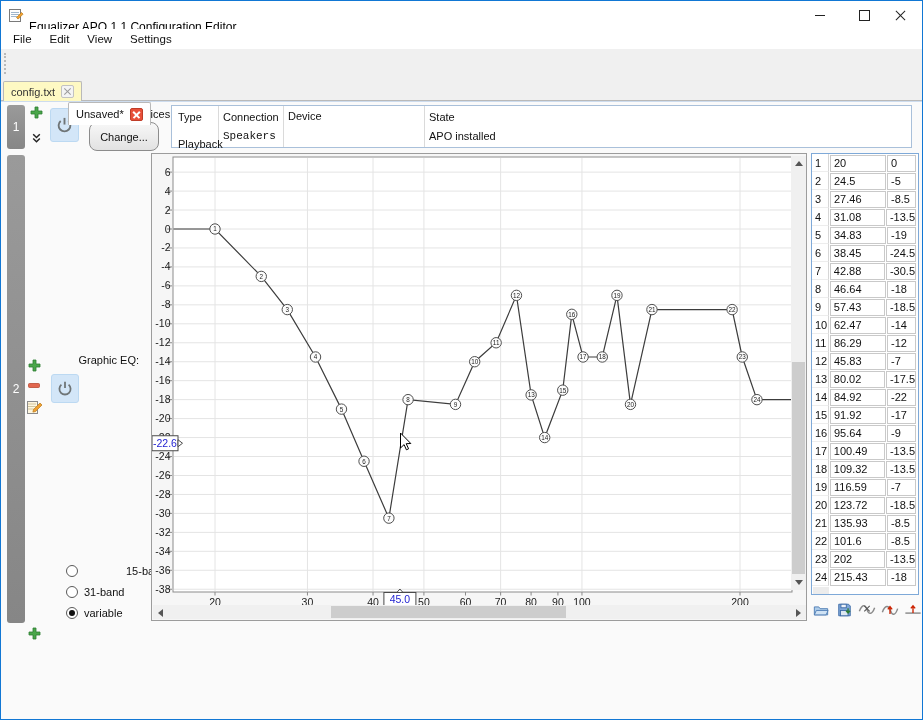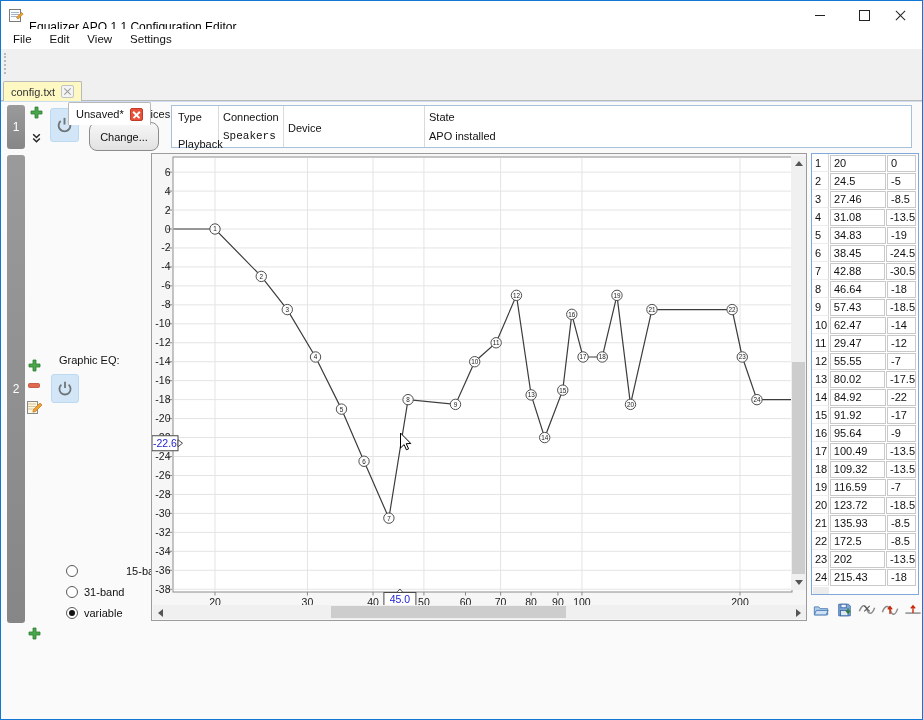--- a/index.html
+++ b/index.html
@@ -195,21 +195,21 @@
   <div class="pushbtn" style="left:88px;top:121px;width:70px;height:29px;border-radius:8px;">
     <span>Change...</span>
   </div>
 
   <div class="devtable">
     <div class="vsep" style="left:46px;"></div>
     <div class="vsep" style="left:111px;"></div>
     <div class="vsep" style="left:252px;"></div>
     <span class="dcell" style="left:6px;top:1px;">Type</span>
     <span class="dcell" style="left:51px;top:1px;">Connection</span>
-    <span class="dcell" style="left:116px;top:12px;">Device</span>
+    <span class="dcell" style="left:116px;top:0;">Device</span>
     <span class="dcell" style="left:257px;top:1px;">State</span>
     <span class="dcell" style="left:6px;top:28px;">Playback</span>
     <span class="dcell" style="left:51px;top:20px;font-family:Liberation Mono, monospace;">Speakers</span>
     <span class="dcell" style="left:257px;top:20px;">APO installed</span>
   </div>
 
   <div class="rowhandle" style="left:6px;top:154px;width:18px;height:468px;">
     <span>2</span>
   </div>
   <div class="icon-btn" style="left:27px;top:358px;">
@@ -228,21 +228,21 @@
       <path d="M2 6h8M2 8.5h8M2 11h6" stroke="#c6b98a" stroke-width="0.8"></path>
       <path d="M7.5 11.5 l6.5-6.5 2 2-6.5 6.5-2.6.6z" fill="#f0a030" stroke="#b87818" stroke-width="0.7"></path>
     </svg>
   </div>
   <div class="power-btn" style="left:50px;top:373px;width:28px;height:29px;">
     <svg width="18" height="18" viewBox="0 0 20 20">
       <path d="M6 5.2 A6.2 6.2 0 1 0 14 5.2" fill="none" stroke="#6f7577" stroke-width="2"></path>
       <line x1="10" y1="2" x2="10" y2="9" stroke="#6f7577" stroke-width="2"></line>
     </svg>
   </div>
-  <span class="abs label" style="left:58px;top:353px;width:80px;">Graphic EQ:</span>
+  <span class="abs label" style="left:58px;top:353px;width:80px;text-align:right;">Graphic EQ:</span>
 
   <div class="radio-row" style="left:65px;top:563px;gap:48px;">
     <span class="radio"></span>
     <span>15-band</span>
   </div>
   <div class="radio-row" style="left:65px;top:584px;text-align:right;">
     <span class="radio"></span>
     <span>31-band</span>
   </div>
   <div class="radio-row" style="left:65px;top:605px;">
@@ -475,26 +475,26 @@
           <span class="cellbox freq">57.43</span>
           <span class="cellbox gain">-18.5</span>
         </div>
         <div class="band-row">
           <span class="idx">10</span>
           <span class="cellbox freq">62.47</span>
           <span class="cellbox gain">-14</span>
         </div>
         <div class="band-row">
           <span class="idx">11</span>
-          <span class="cellbox freq">29.47</span>
+          <span class="cellbox freq">86.29</span>
           <span class="cellbox gain">-12</span>
         </div>
         <div class="band-row">
           <span class="idx">12</span>
-          <span class="cellbox freq">55.55</span>
+          <span class="cellbox freq">45.83</span>
           <span class="cellbox gain">-7</span>
         </div>
         <div class="band-row">
           <span class="idx">13</span>
           <span class="cellbox freq">80.02</span>
           <span class="cellbox gain">-17.5</span>
         </div>
         <div class="band-row">
           <span class="idx">14</span>
           <span class="cellbox freq">84.92</span>
@@ -530,21 +530,21 @@
           <span class="cellbox freq">123.72</span>
           <span class="cellbox gain">-18.5</span>
         </div>
         <div class="band-row">
           <span class="idx">21</span>
           <span class="cellbox freq">135.93</span>
           <span class="cellbox gain">-8.5</span>
         </div>
         <div class="band-row">
           <span class="idx">22</span>
-          <span class="cellbox freq">172.5</span>
+          <span class="cellbox freq">101.6</span>
           <span class="cellbox gain">-8.5</span>
         </div>
         <div class="band-row">
           <span class="idx">23</span>
           <span class="cellbox freq">202</span>
           <span class="cellbox gain">-13.5</span>
         </div>
         <div class="band-row">
           <span class="idx">24</span>
           <span class="cellbox freq">215.43</span>

